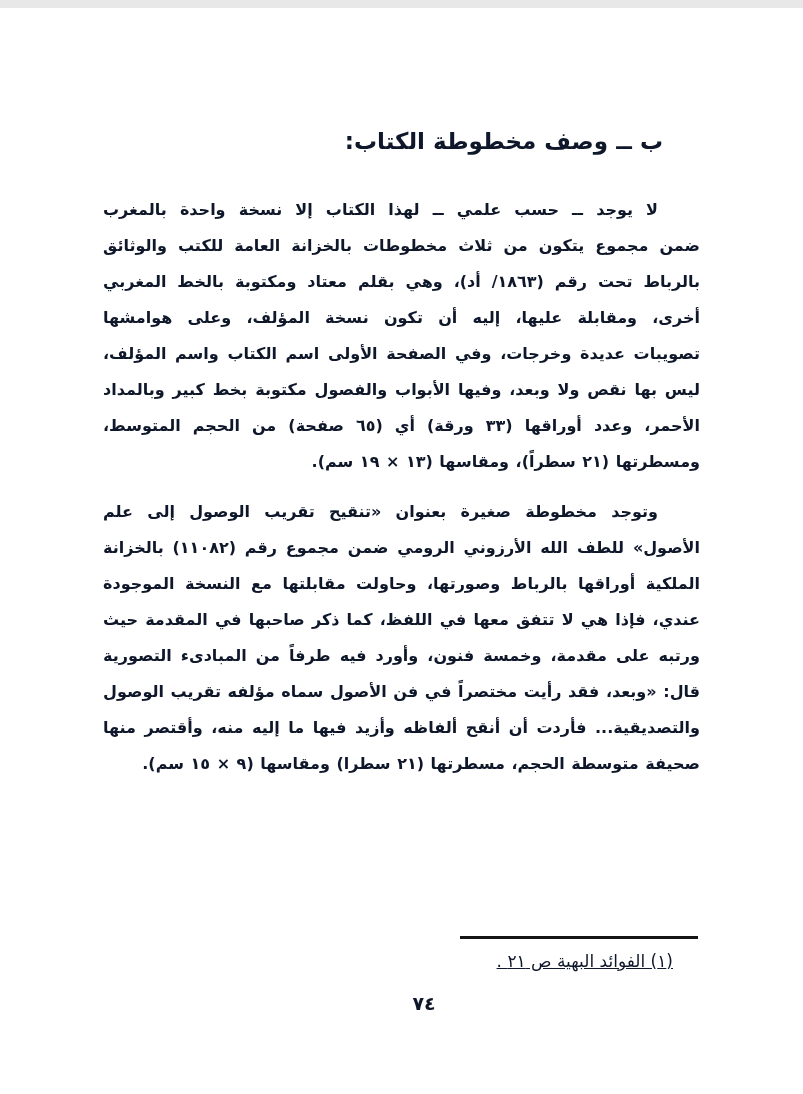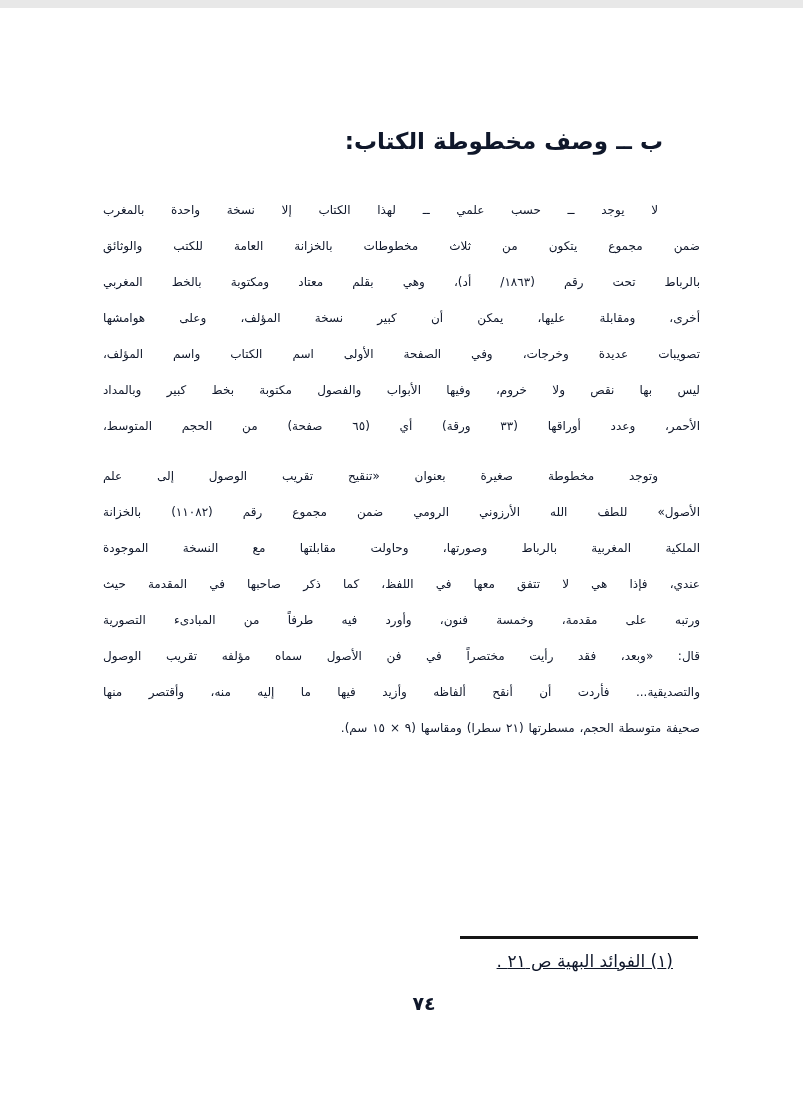--- a/index.html
+++ b/index.html
@@ -31,25 +31,26 @@
     position: absolute;
     top: 184px;
     right: 103px;
     left: 103px;
   }
   .para {
     margin: 0 0 14px 0;
     padding: 0;
   }
   .line {
-    font-size: 12px;
+    font-size: 16px;
     line-height: 36px;
     text-align: justify;
     text-align-last: justify;
     word-spacing: 1px;
+    font-weight: bold;
   }
   .line.first {
     text-indent: 42px;
   }
   .line.last {
     text-align: right;
     text-align-last: right;
   }
   .footnote-rule {
     position: absolute;
@@ -84,30 +85,31 @@
 <div class="page">
 
   <h1 class="heading">ب ــ وصف مخطوطة الكتاب:</h1>
 
   <div class="body-text">
 
     <div class="para">
       <div class="line first">لا يوجد ــ حسب علمي ــ لهذا الكتاب إلا نسخة واحدة بالمغرب</div>
       <div class="line">ضمن مجموع يتكون من ثلاث مخطوطات بالخزانة العامة للكتب والوثائق</div>
       <div class="line">بالرباط تحت رقم (١٨٦٣/ أد)، وهي بقلم معتاد ومكتوبة بالخط المغربي</div>
-      <div class="line">أخرى، ومقابلة عليها، يمكن أن كبير نسخة المؤلف، وعلى هوامشها</div>
+      <div class="line">أخرى، ومقابلة عليها، إليه أن تكون نسخة المؤلف، وعلى هوامشها</div>
       <div class="line">تصويبات عديدة وخرجات، وفي الصفحة الأولى اسم الكتاب واسم المؤلف،</div>
-      <div class="line">ليس بها نقص ولا خروم، وفيها الأبواب والفصول مكتوبة بخط كبير وبالمداد</div>
+      <div class="line">ليس بها نقص ولا وبعد، وفيها الأبواب والفصول مكتوبة بخط كبير وبالمداد</div>
       <div class="line">الأحمر، وعدد أوراقها (٣٣ ورقة) أي (٦٥ صفحة) من الحجم المتوسط،</div>
+      <div class="line last">ومسطرتها (٢١ سطراً)، ومقاسها (١٣ × ١٩ سم).</div>
     </div>
 
     <div class="para">
       <div class="line first">وتوجد مخطوطة صغيرة بعنوان «تنقيح تقريب الوصول إلى علم</div>
       <div class="line">الأصول» للطف الله الأرزوني الرومي ضمن مجموع رقم (١١٠٨٢) بالخزانة</div>
-      <div class="line">الملكية المغربية بالرباط وصورتها، وحاولت مقابلتها مع النسخة الموجودة</div>
+      <div class="line">الملكية أوراقها بالرباط وصورتها، وحاولت مقابلتها مع النسخة الموجودة</div>
       <div class="line">عندي، فإذا هي لا تتفق معها في اللفظ، كما ذكر صاحبها في المقدمة حيث</div>
       <div class="line">ورتبه على مقدمة، وخمسة فنون، وأورد فيه طرفاً من المبادىء التصورية</div>
       <div class="line">قال: «وبعد، فقد رأيت مختصراً في فن الأصول سماه مؤلفه تقريب الوصول</div>
       <div class="line">والتصديقية... فأردت أن أنقح ألفاظه وأزيد فيها ما إليه منه، وأقتصر منها</div>
       <div class="line last">صحيفة متوسطة الحجم، مسطرتها (٢١ سطرا) ومقاسها (٩ × ١٥ سم).</div>
     </div>
 
   </div>
 
   <div class="footnote-rule"></div>

